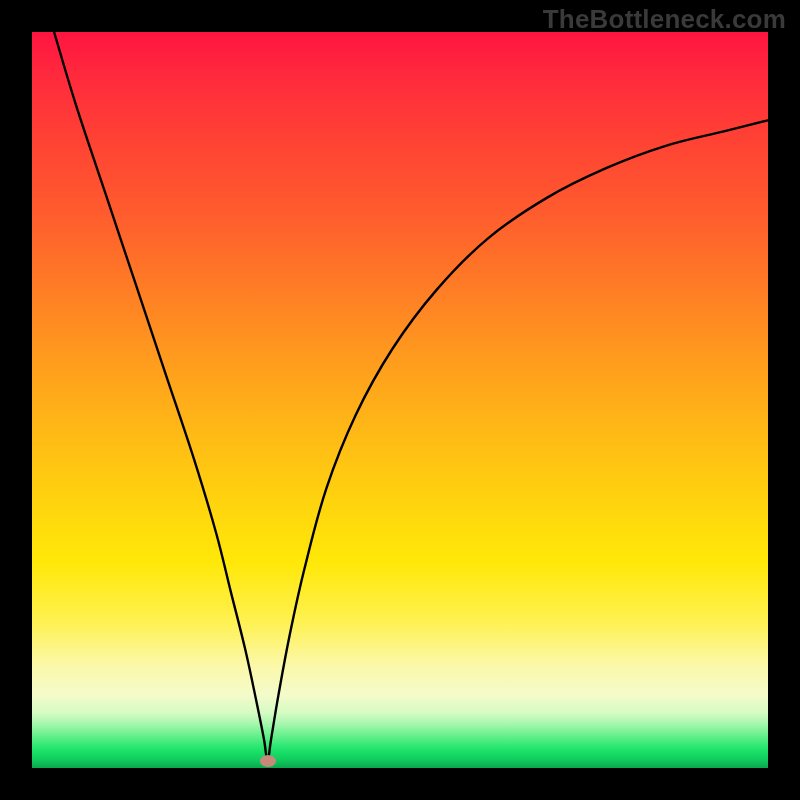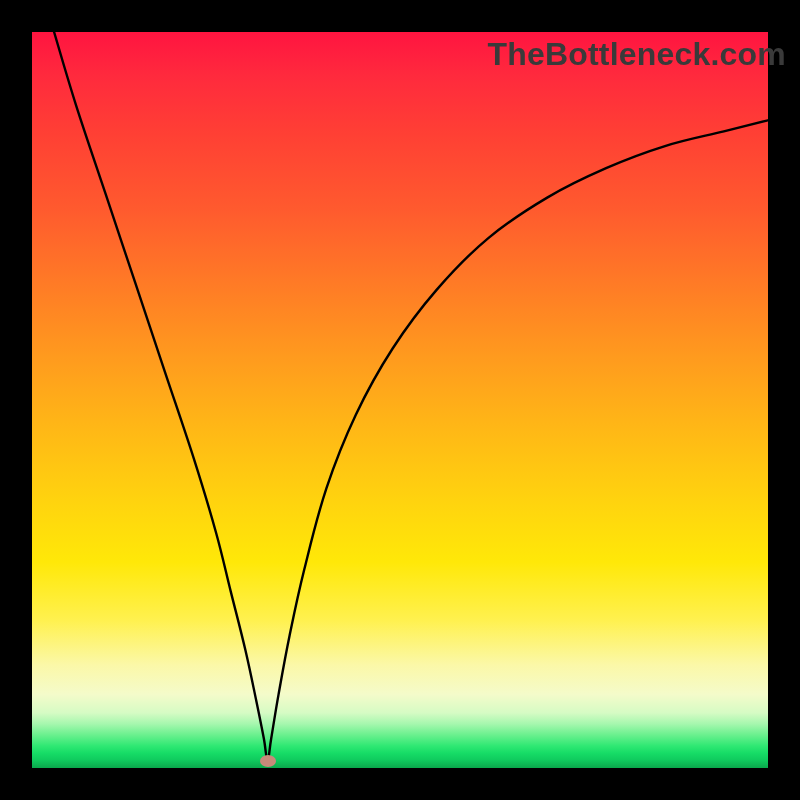--- a/index.html
+++ b/index.html
@@ -15,26 +15,25 @@
     position: relative;
     width: 800px;
     height: 800px;
     background: #000000;
   }
   .watermark {
     position: absolute;
     top: 4px;
     right: 14px;
     color: #3a3a3a;
-    font-size: 32px;
+    font-size: 26px;
     font-weight: 600;
     letter-spacing: 0.2px;
     user-select: none;
     z-index: 3;
-    margin-top: 32px;
   }
   .plot-area {
     position: absolute;
     left: 32px;
     top: 32px;
     width: 736px;
     height: 736px;
     overflow: hidden;
   }
   .gradient {

